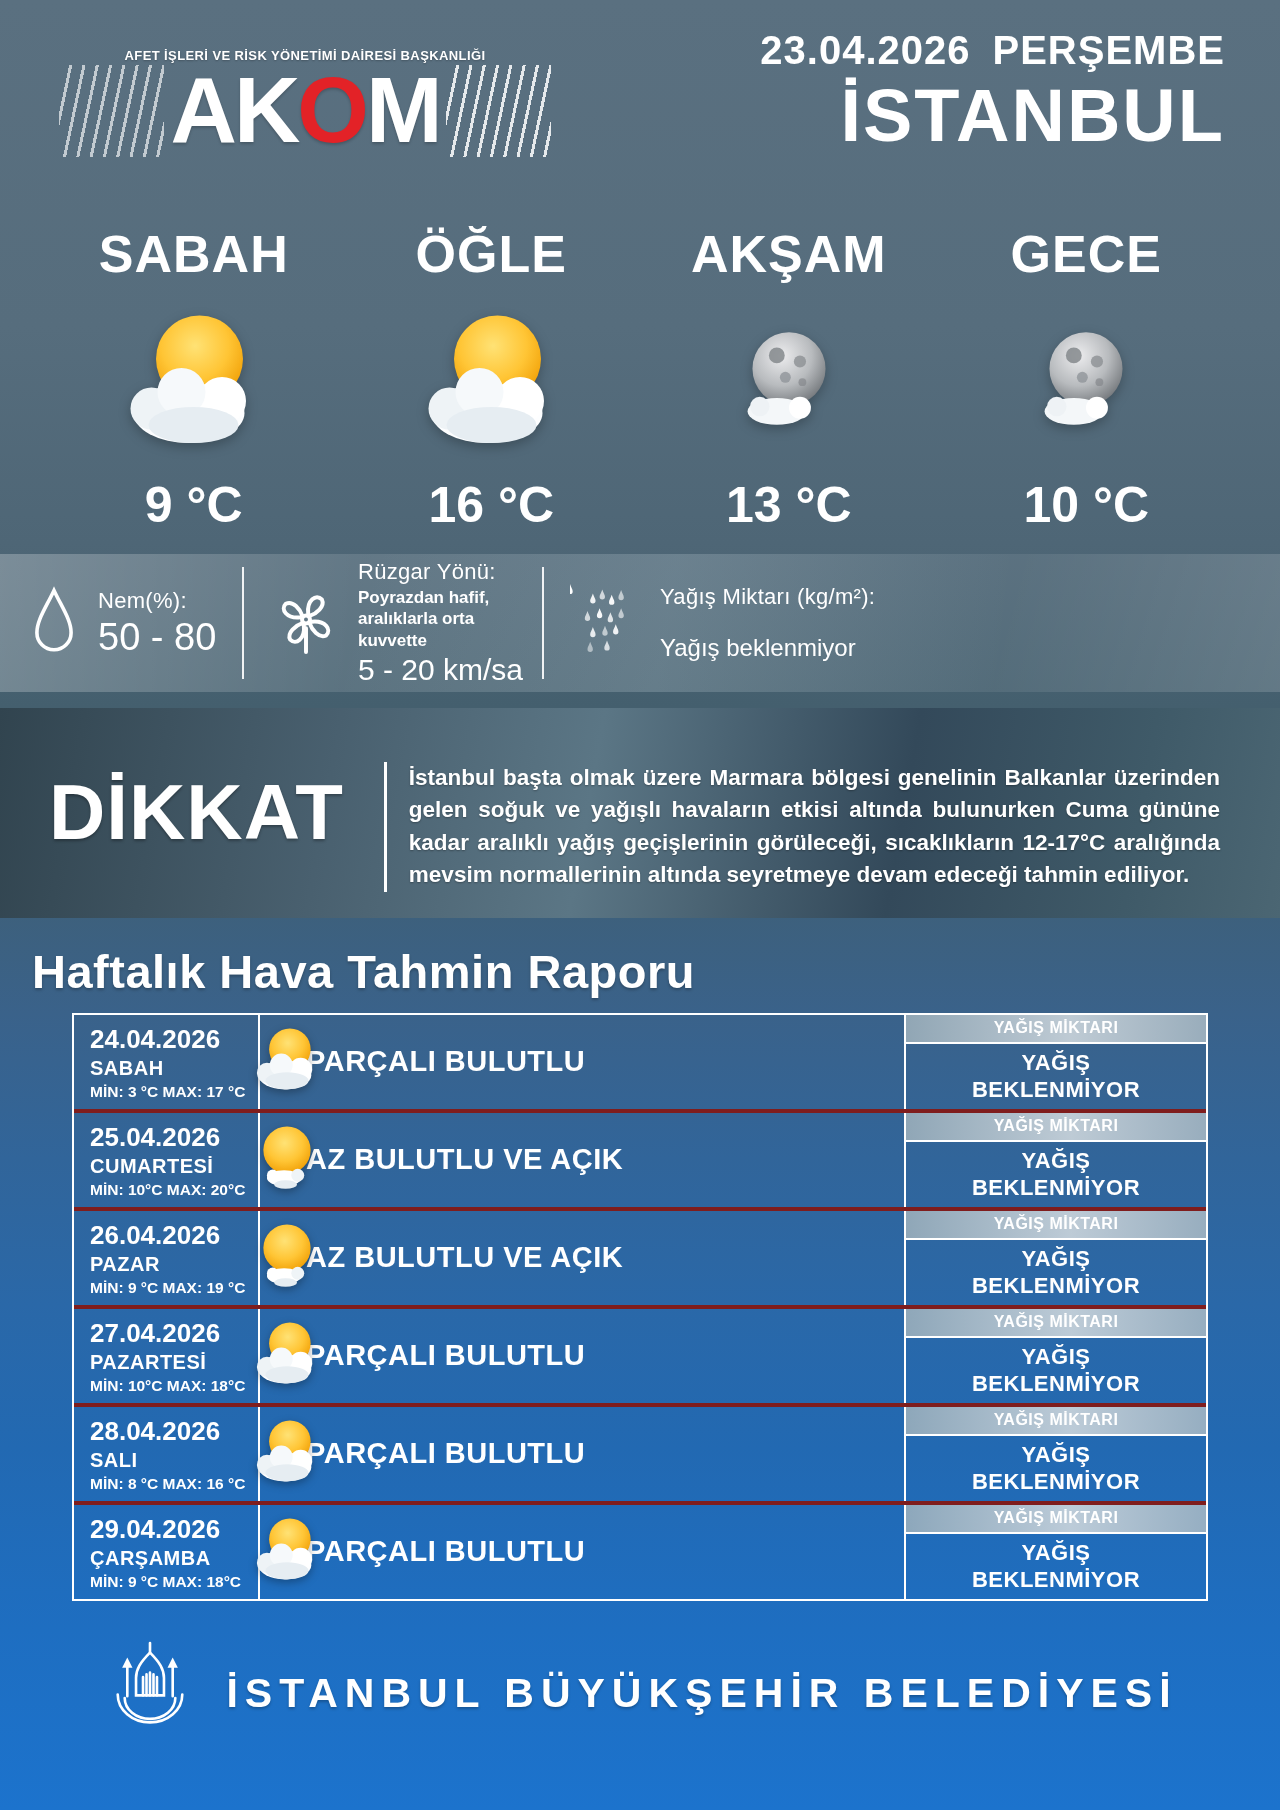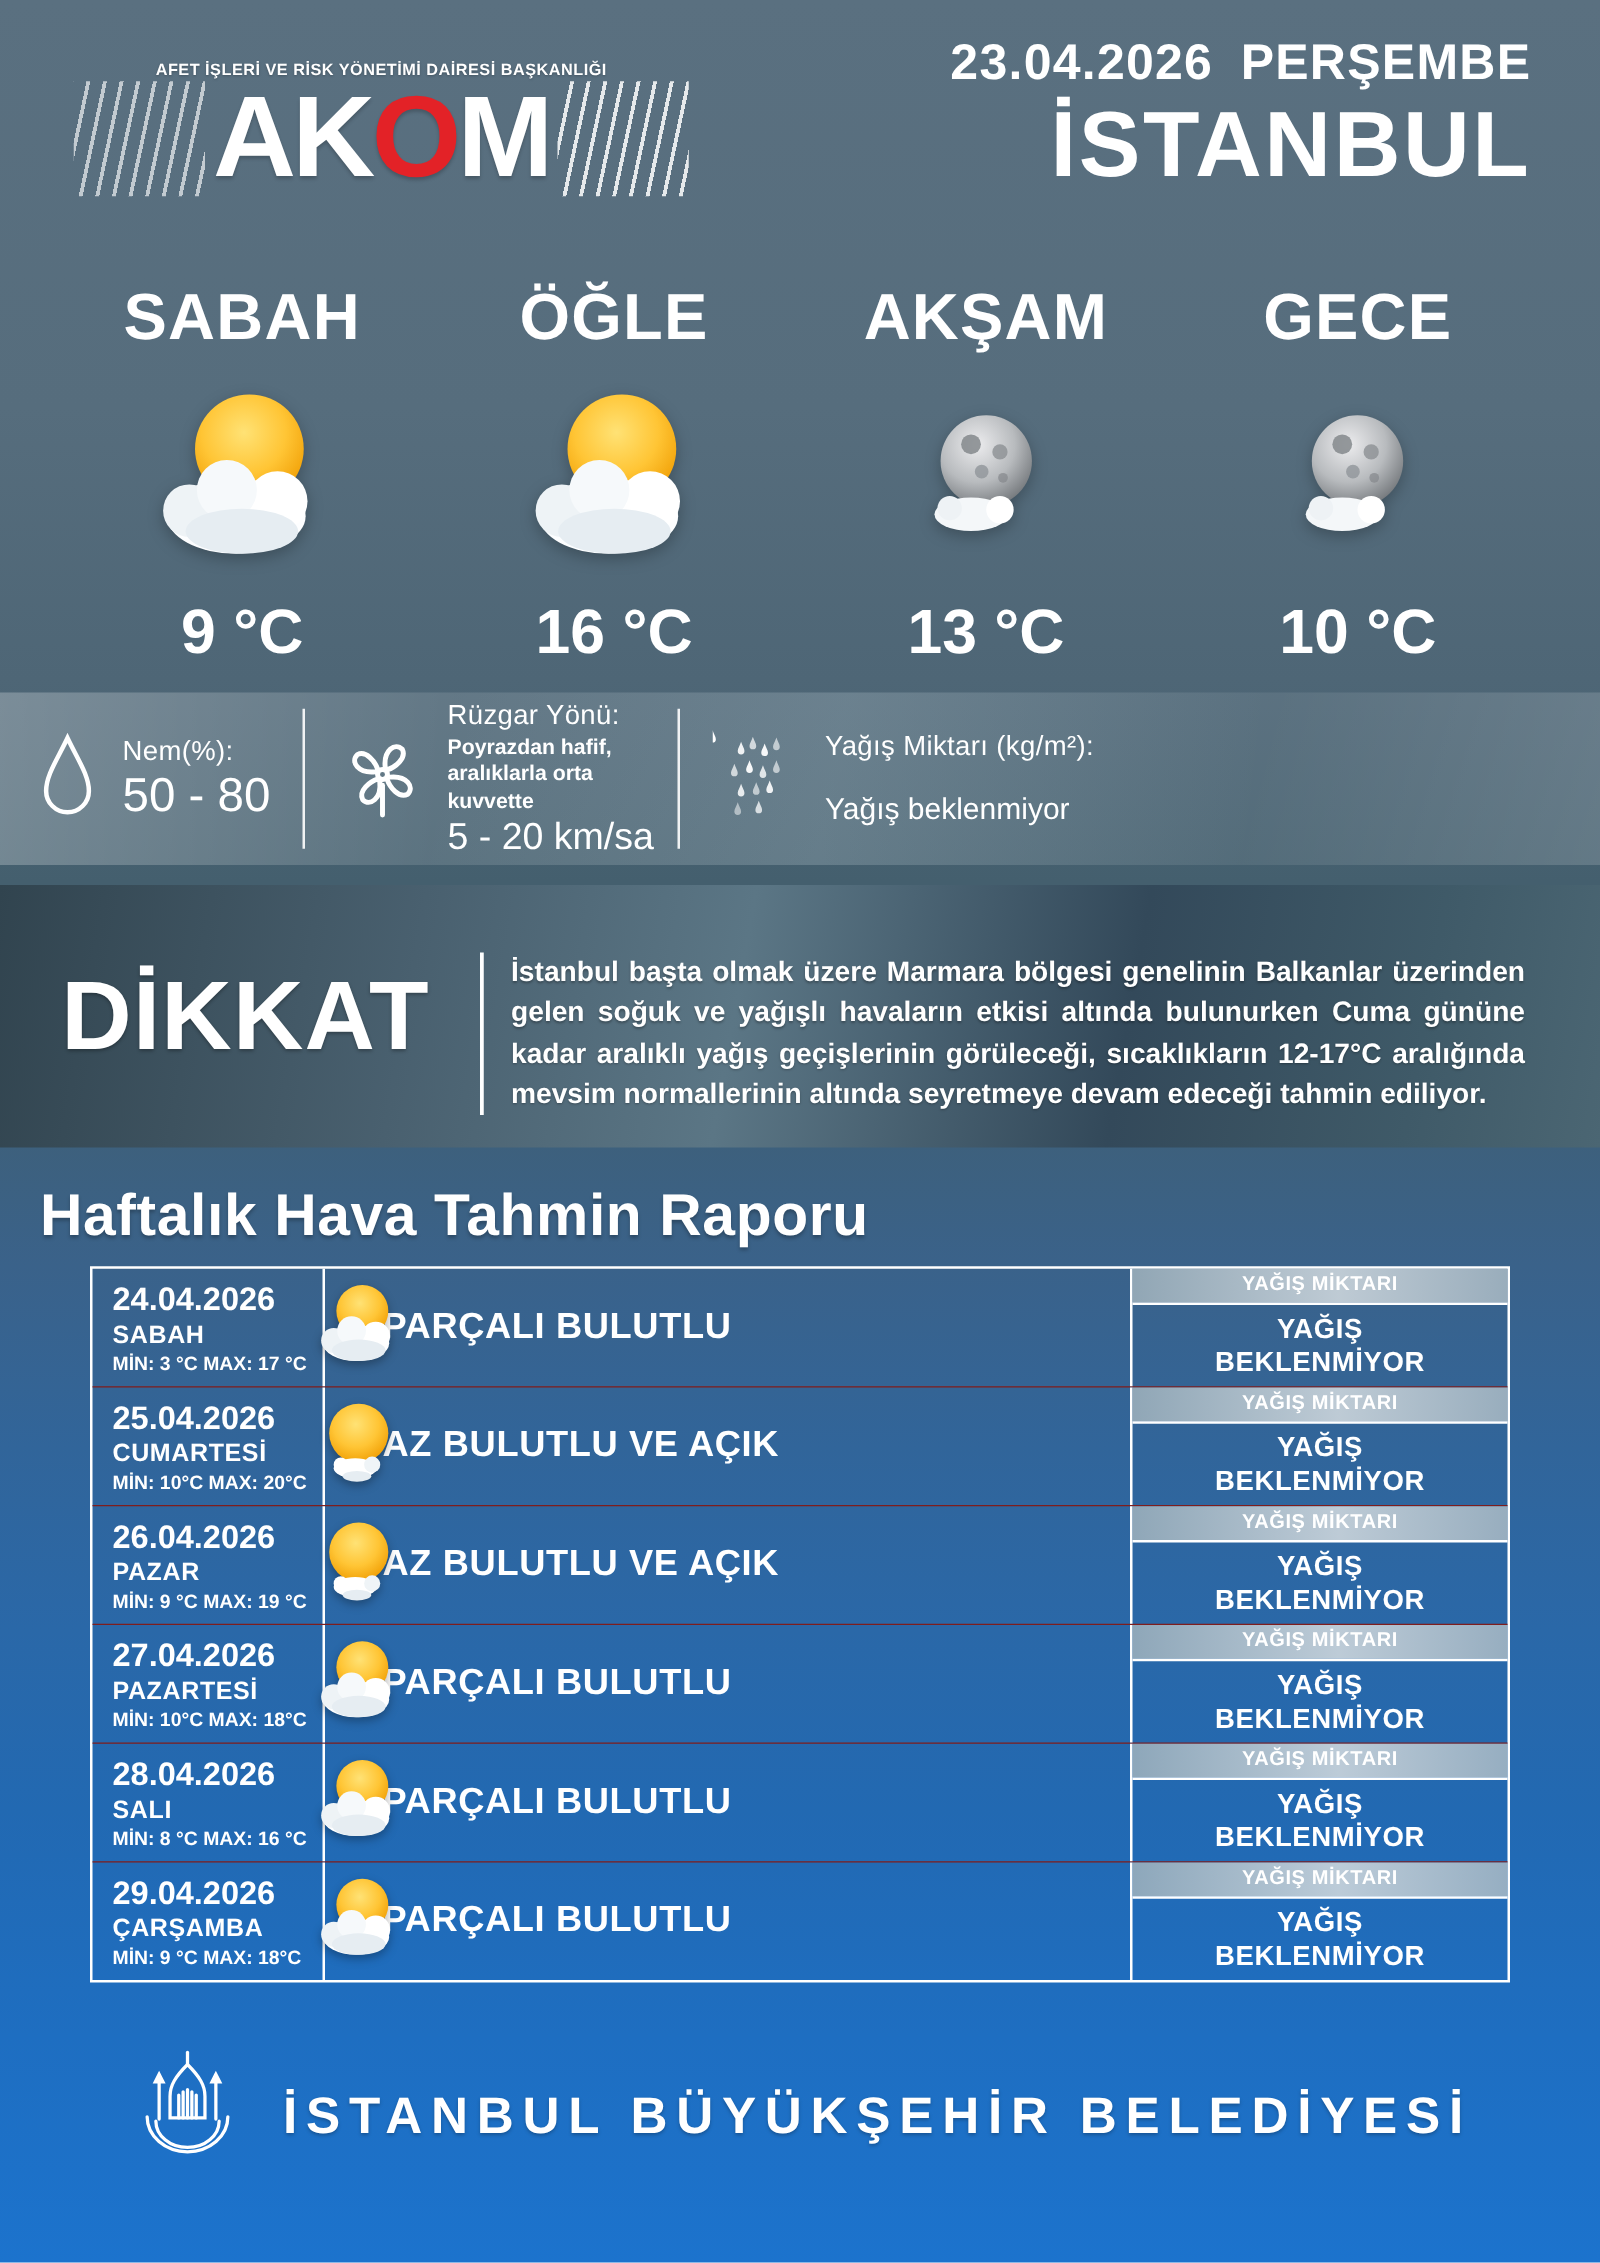--- a/index.html
+++ b/index.html
@@ -61,21 +61,21 @@
   .warning-title{font-size:78px;font-weight:800;letter-spacing:1px;flex:none;
     text-shadow:0 2px 3px rgba(0,0,0,.3);}
   .warning-text{border-left:3px solid #fff;padding-left:22px;font-size:22.5px;font-weight:700;
     text-align:justify;line-height:1.44;text-shadow:0 1px 2px rgba(0,0,0,.3);margin-top:28px;}
 
   
   .weekly-title{font-size:47px;font-weight:800;padding:26px 0 14px 32px;letter-spacing:.5px;
     text-shadow:0 2px 3px rgba(0,0,0,.25);}
   .wtable{width:1132px;margin:0 auto;border:2px solid #fff;}
   .wrow{display:grid;grid-template-columns:184px 646px 1fr;height:94px;}
-  .wrow + .wrow{border-top:1px solid #7f1d1d;}
+  .wrow + .wrow{border-top:4px solid #7f1d1d;}
   .cell-info{position:relative;padding:8px 0 6px 16px;display:flex;flex-direction:column;justify-content:center;}
   .w-date{font-size:26px;font-weight:700;}
   .w-day{font-size:20px;font-weight:700;letter-spacing:.5px;margin-top:2px;}
   .w-minmax{font-size:15.5px;font-weight:700;margin-top:3px;white-space:nowrap;}
   .row-icon{position:absolute;right:-72px;top:50%;transform:translateY(-50%);z-index:2;}
   .row-icon svg{width:86px;height:80px;filter:drop-shadow(0 3px 4px rgba(0,0,0,.3));}
   .cell-cond{border-left:2px solid #fff;display:flex;align-items:center;padding-left:46px;
     font-size:29px;font-weight:800;letter-spacing:.5px;}
   .cell-amount{border-left:2px solid #fff;display:flex;flex-direction:column;}
   .amount-head{height:27px;flex:none;display:flex;align-items:center;justify-content:center;

